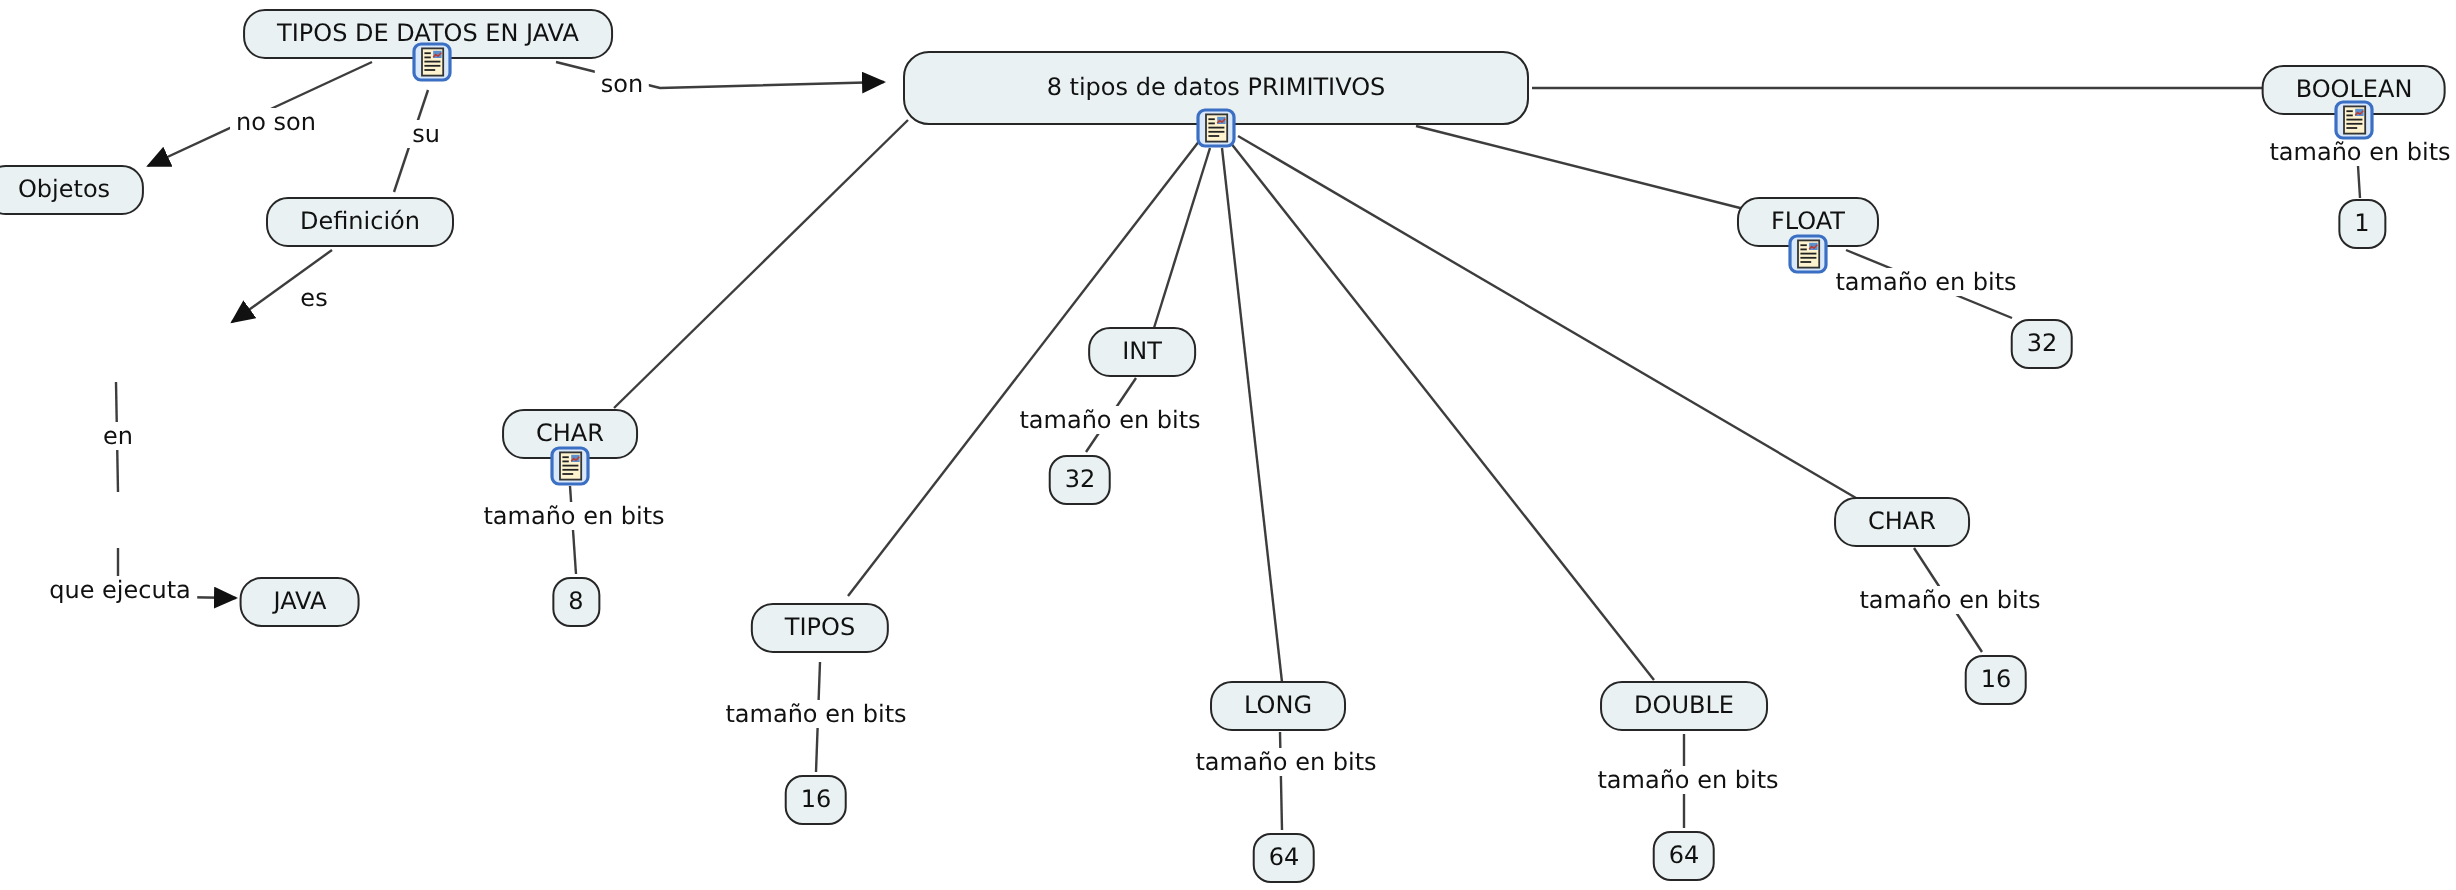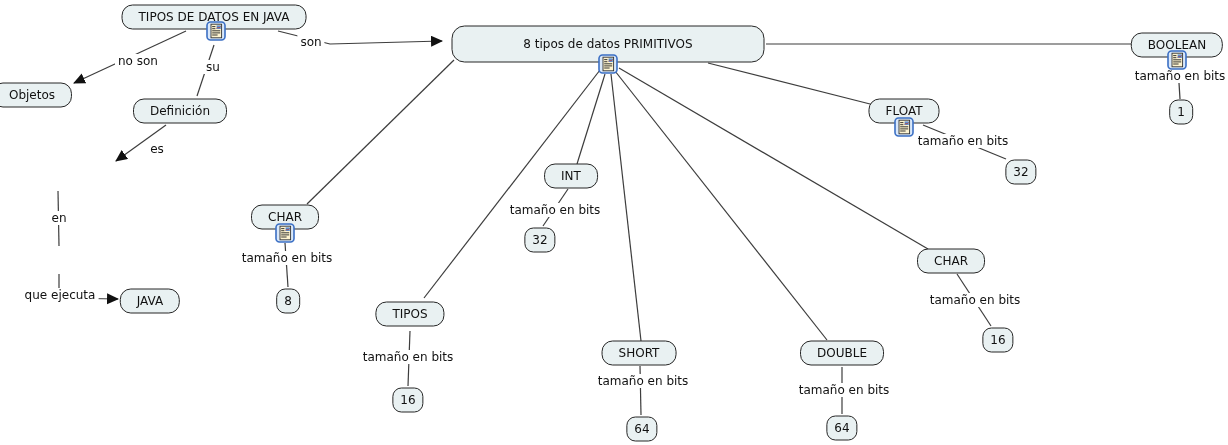--- a/index.html
+++ b/index.html
@@ -106,21 +106,21 @@
   <div class="link-label" style="left:1180px;top:76px">tamaño en bits</div>
 
   <div class="node" style="left:214px;top:17px">TIPOS DE DATOS EN JAVA</div>
   <div class="node" style="left:32px;top:95px">Objetos</div>
   <div class="node" style="left:180px;top:111px">Definición</div>
   <div class="node" style="left:150px;top:301px">JAVA</div>
   <div class="node main" style="left:608px;top:44px">8 tipos de datos PRIMITIVOS</div>
   <div class="node" style="left:285px;top:217px">CHAR</div>
   <div class="node" style="left:410px;top:314px">TIPOS</div>
   <div class="node" style="left:571px;top:176px">INT</div>
-  <div class="node" style="left:639px;top:353px">SHORT</div>
+  <div class="node" style="left:639px;top:353px">LONG</div>
   <div class="node" style="left:842px;top:353px">DOUBLE</div>
   <div class="node" style="left:904px;top:111px">FLOAT</div>
   <div class="node" style="left:951px;top:261px">CHAR</div>
   <div class="node" style="left:1177px;top:45px">BOOLEAN</div>
 
   <div class="node value" style="left:288px;top:301px">8</div>
   <div class="node value" style="left:408px;top:400px">16</div>
   <div class="node value" style="left:540px;top:240px">32</div>
   <div class="node value" style="left:642px;top:429px">64</div>
   <div class="node value" style="left:842px;top:428px">64</div>

